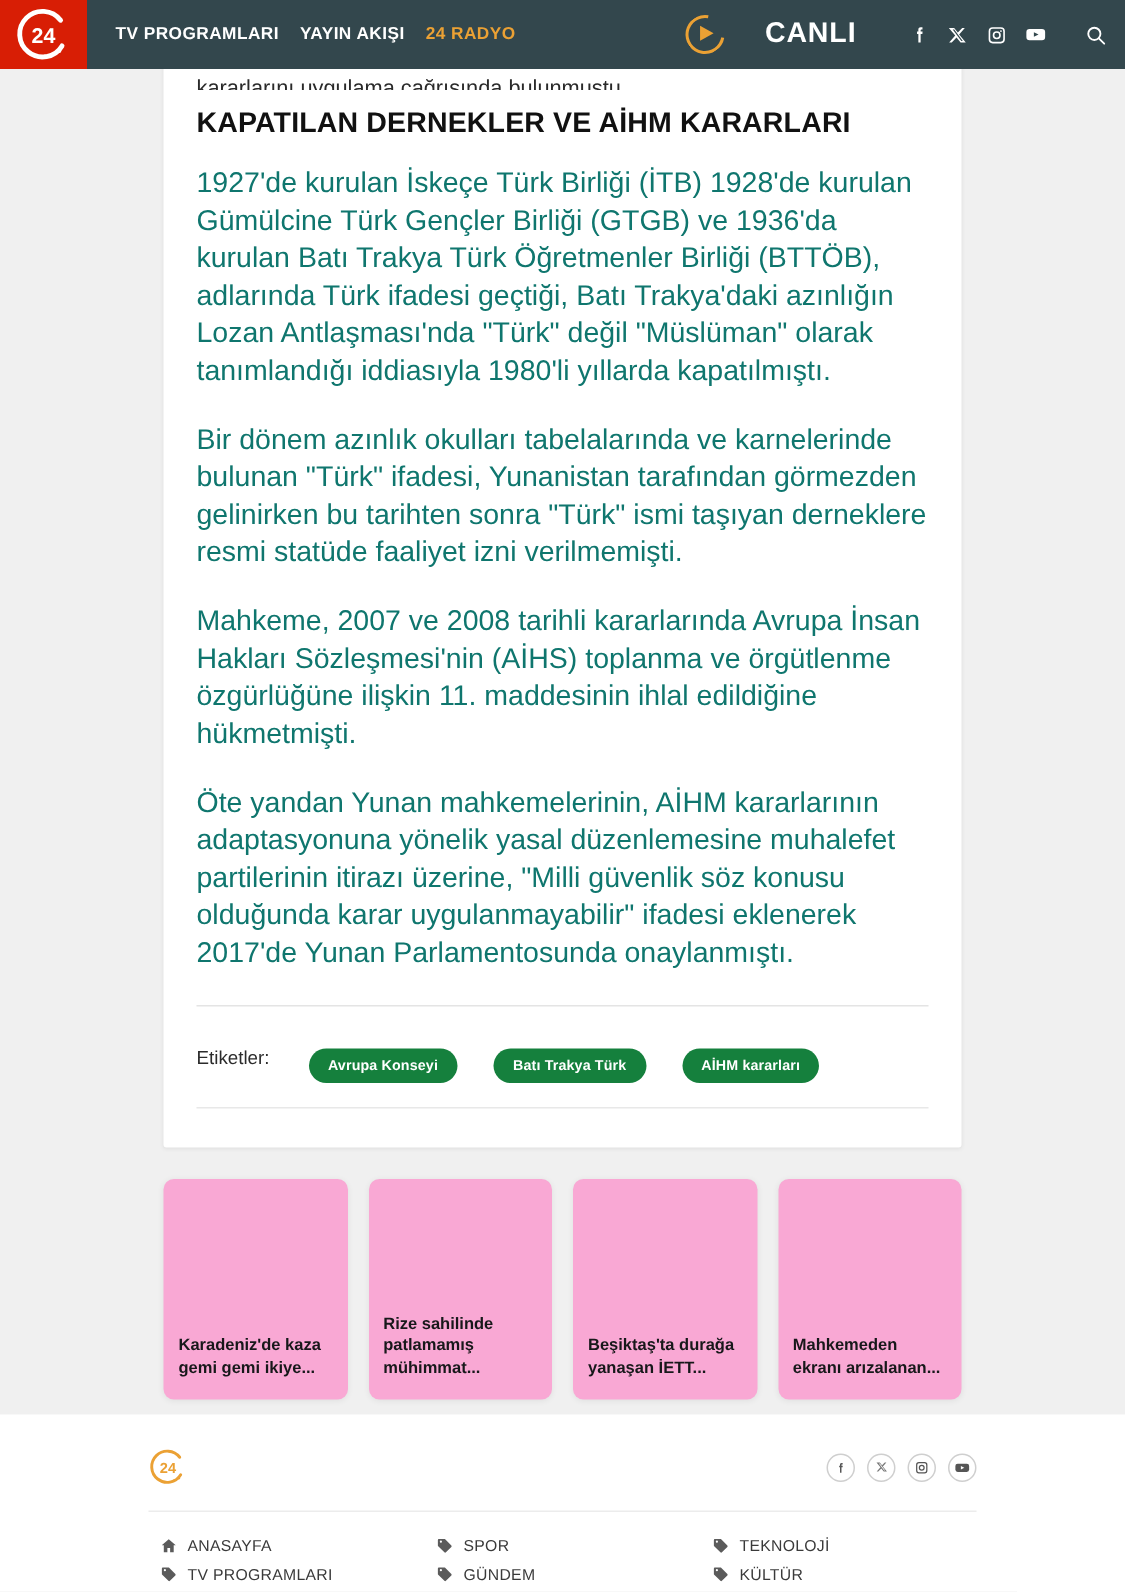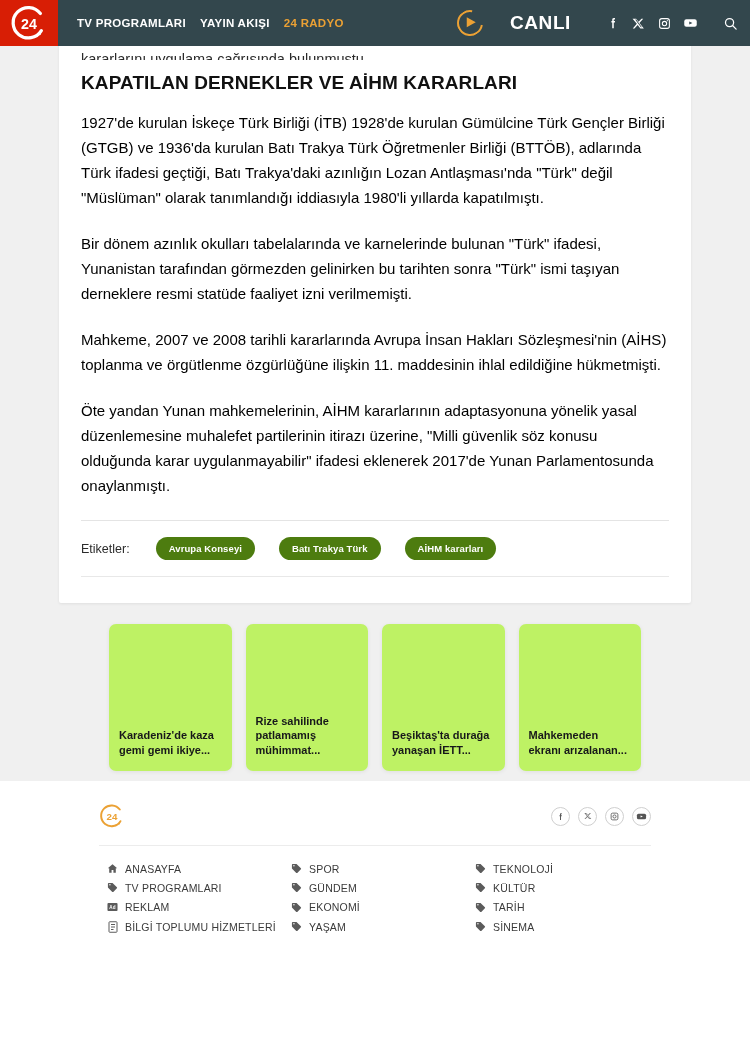--- a/index.html
+++ b/index.html
@@ -106,21 +106,21 @@
   .hdr-ico svg { display: block; }
   .hdr-search { margin-left: 14px; }
 
   
   .page-scroll {
     background: #f0f0f0;
     min-height: 719px;
   }
 
   .article-card {
-    width: 632px;
+    width: 532px;
     margin: 0 auto;
     background: #ffffff;
     border-radius: 2px;
     box-shadow: 0 1px 3px rgba(0,0,0,0.07);
     padding: 0 22px 26px 22px;
     position: relative;
     top: -8px;
   }
 
   .article-body {
@@ -138,23 +138,23 @@
 
   .sub-heading {
     font-size: 19px;
     font-weight: bold;
     color: #111;
     letter-spacing: 0.1px;
     margin: 12px 0 16px 0;
   }
 
   .para {
-    font-size: 15px;
+    font-size: 19px;
     line-height: 25px;
-    color: #000000;
+    color: #0f766e;
     margin-bottom: 21px;
   }
   .para:last-of-type { margin-bottom: 12px; }
 
   .tags-divider {
     border-top: 1px solid #e4e4e4;
     margin-top: 22px;
   }
 
   .tags-row {
@@ -162,45 +162,46 @@
     align-items: center;
     gap: 24px;
     padding: 16px 0 16px 0;
   }
   .tags-label {
     font-size: 12.5px;
     color: #2b2b2b;
     margin-right: 2px;
   }
   .tag-pill {
-    background: #4d7c0f;
+    background: #15803d;
     color: #ffffff;
     font-size: 9.5px;
     font-weight: bold;
     border-radius: 40px;
     padding: 6px 13px;
     white-space: nowrap;
     cursor: pointer;
     letter-spacing: 0.1px;
+    margin-top: 12px;
   }
   .tags-bottom-divider {
     border-top: 1px solid #e8e8e8;
   }
 
   
   .cards-row {
     width: 532px;
     margin: 13px auto 0 auto;
     display: flex;
     gap: 14px;
   }
   .news-card {
     width: 123px;
     height: 147px;
-    background: #bef264;
+    background: #f9a8d4;
     border-radius: 7px;
     box-shadow: 0 1px 4px rgba(0,0,0,0.07);
     display: flex;
     flex-direction: column;
     justify-content: flex-end;
     padding: 0 10px 14px 10px;
     cursor: pointer;
     overflow: hidden;
   }
   .news-card-title {

